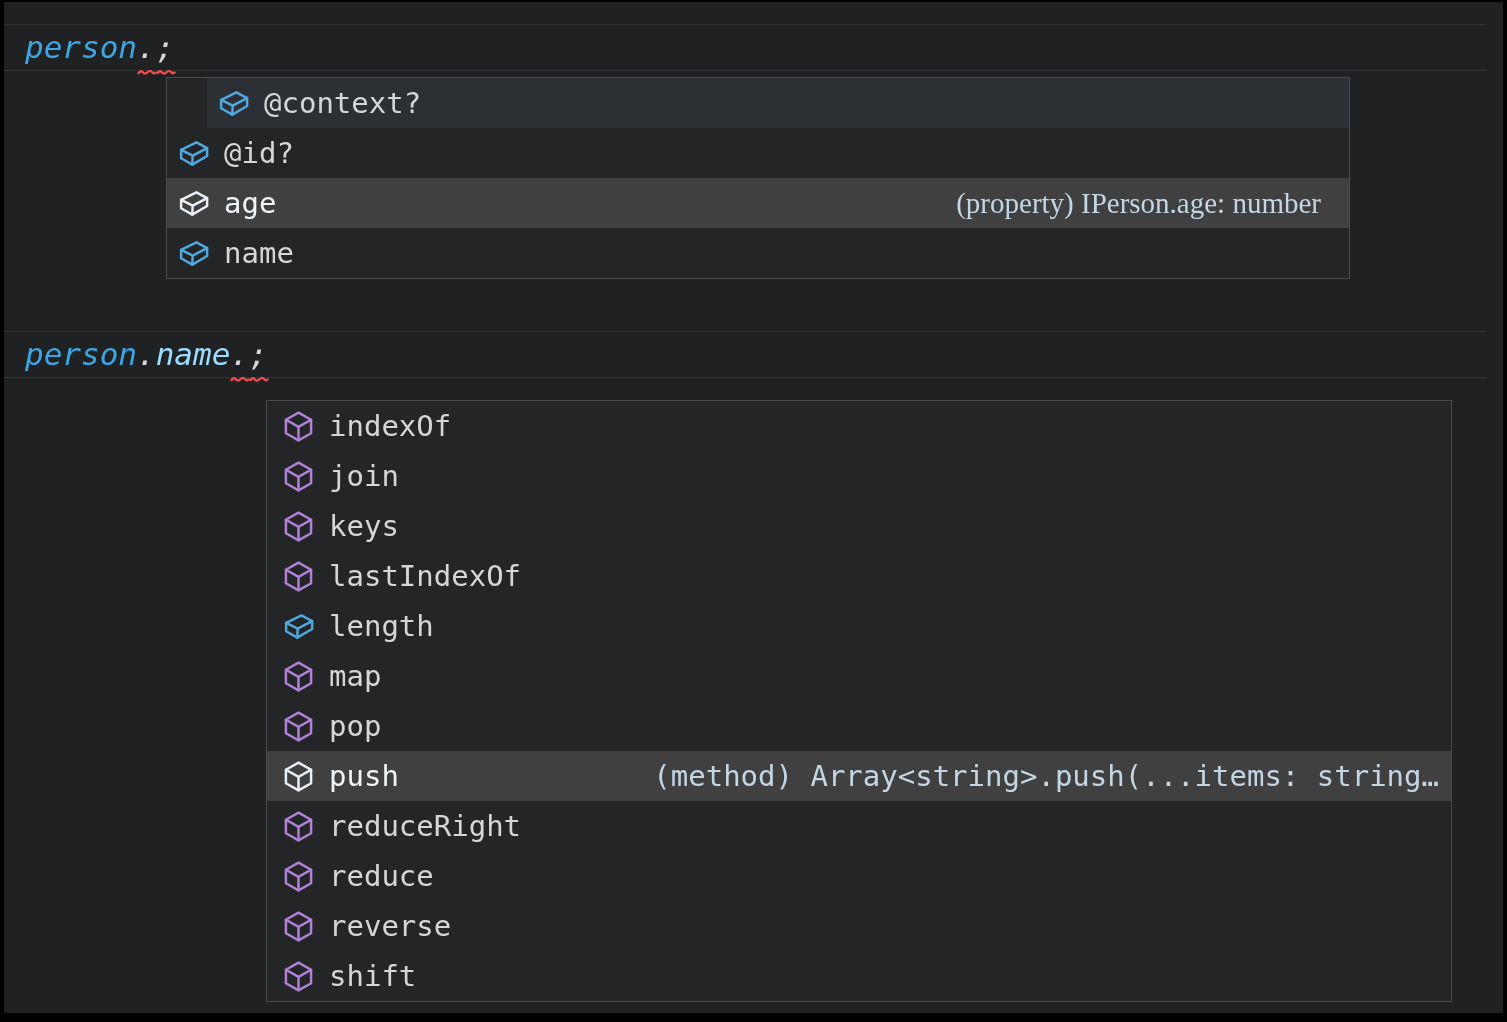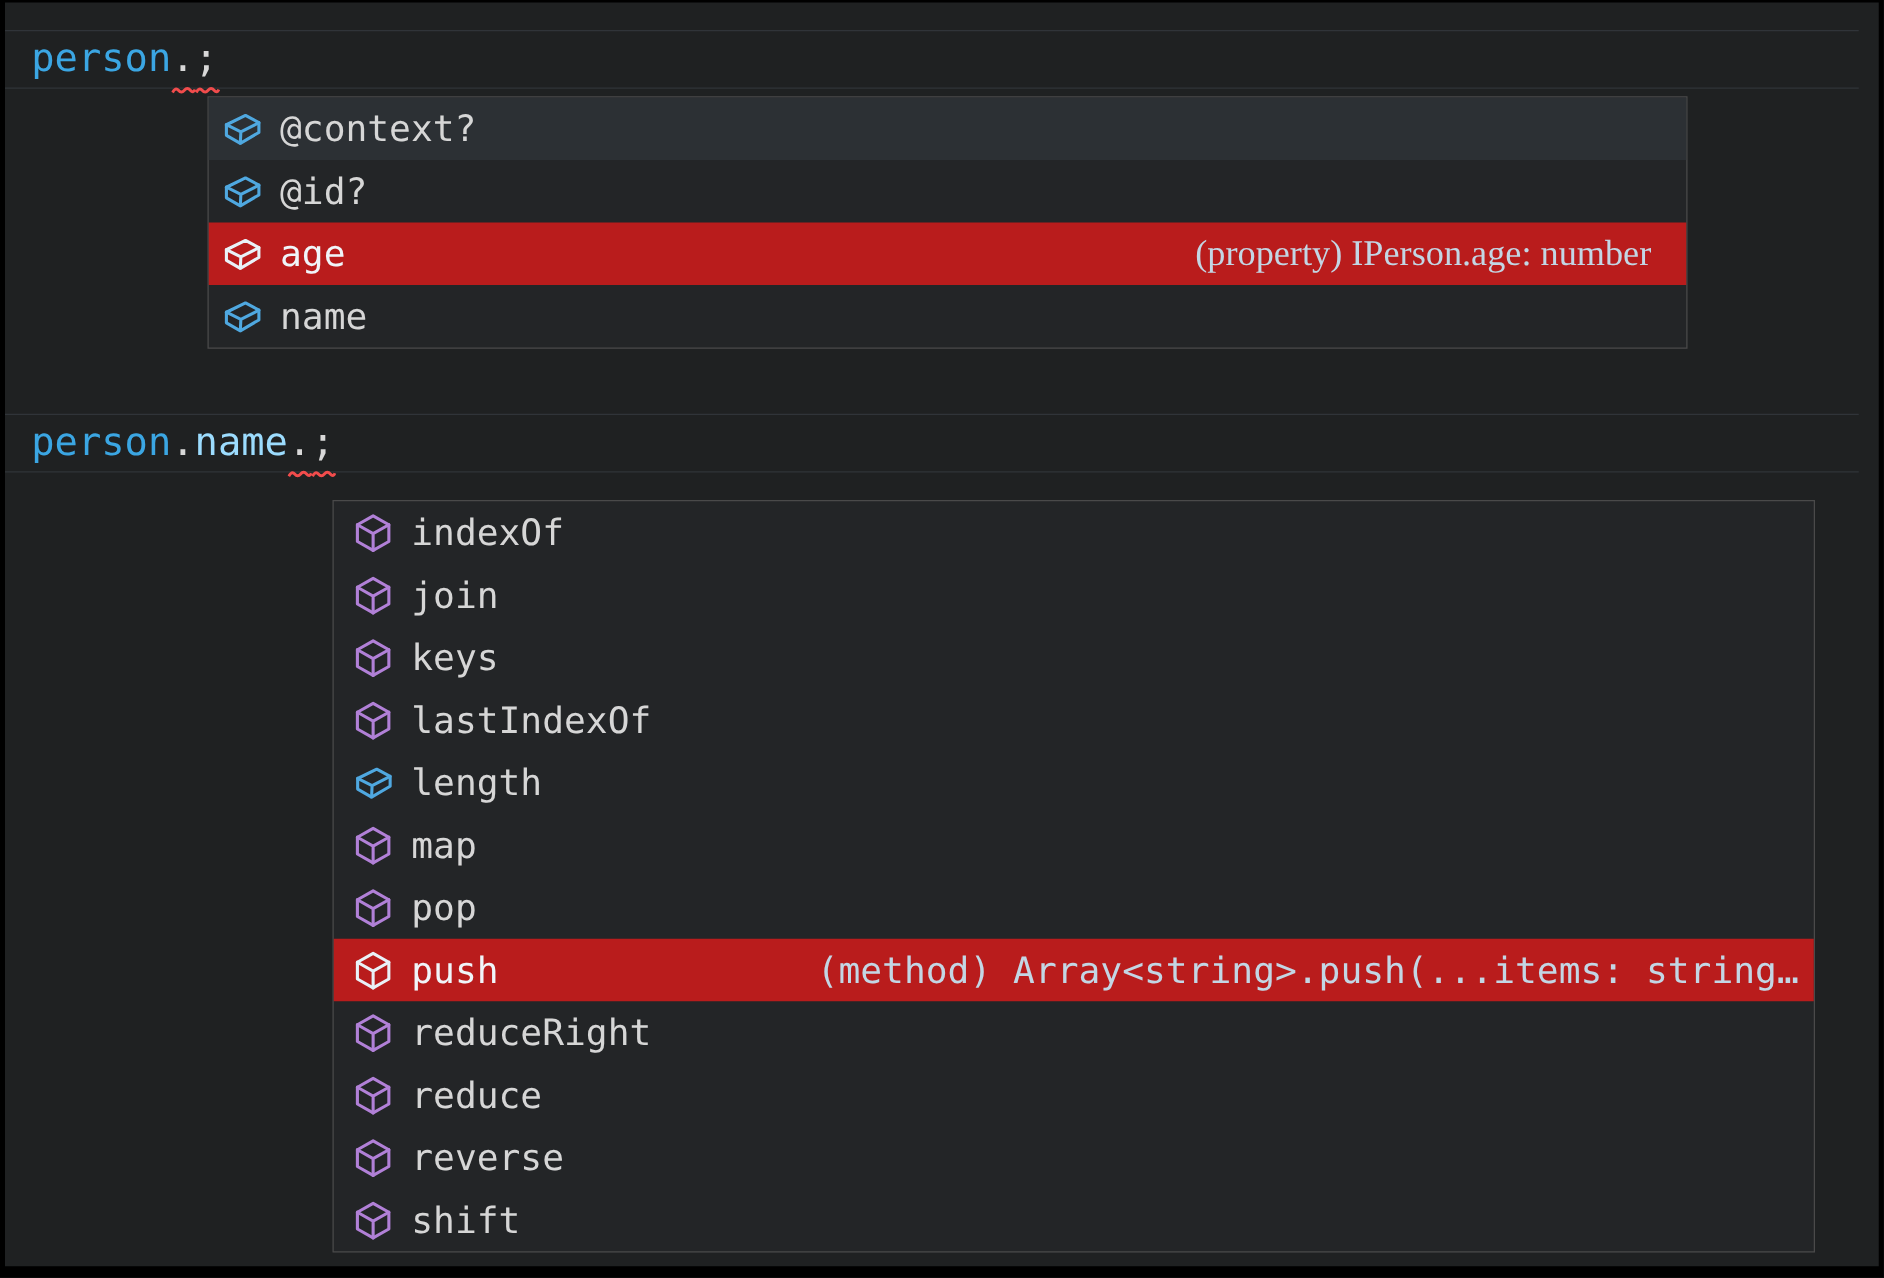--- a/index.html
+++ b/index.html
@@ -5,43 +5,43 @@
   html,body{margin:0;padding:0;background:#000;}
   .screen{
     position:relative;width:1507px;height:1022px;box-sizing:border-box;
     background:#1f2122;border:solid #000;border-width:2px 4px 9px 4px;
     font-family:"DejaVu Sans Mono","Liberation Mono",monospace;overflow:hidden;
   }
   
   .code-line{
     position:absolute;left:0;right:16px;height:45px;display:flex;align-items:flex-start;
     border-top:1px solid #303439;border-bottom:1px solid #303439;
-    padding-left:21px;font-size:31px;line-height:45px;cursor:text;
+    padding-left:21px;font-size:31px;line-height:45px;cursor:text;font-style:italic;
   }
   #line1{top:22px;}
   #line2{top:329px;}
   .tok{position:relative;white-space:pre;}
   .tok-var{color:#3ba6e3;}
   .tok-prop{color:#9cdcfe;}
   .tok-punct{color:#d8d8d8;}
   .squiggle{position:absolute;left:0;bottom:-6px;}
   
   .suggest{
     position:absolute;background:#232527;border:1px solid #4a4a4a;
     box-sizing:border-box;z-index:5;
   }
   #suggest1{left:162px;top:75px;width:1184px;}
   #suggest2{left:262px;top:378px;width:1186px;margin-top:20px;}
   .srow{
     display:flex;align-items:center;height:50px;
     padding:0 12px 0 10px;font-size:29px;color:#d6d6d6;cursor:pointer;
   }
   #suggest2 .srow{padding-left:15px;}
-  .srow.hover{background:#2c3034;}
-  .srow.selected{background:#b91c1c;color:#f0f5f9;}
+  .srow.hover{background:#2c3034;margin-left:40px;}
+  .srow.selected{background:#404040;color:#f0f5f9;}
   .sicon{width:33px;height:33px;margin-right:14px;flex:none;display:block;}
   .slabel{flex:none;white-space:pre;}
   .sdetail{margin-left:auto;color:#c3d6e4;font-size:29px;white-space:pre;overflow:hidden;}
   #suggest1 .sdetail{margin-right:16px;font-family:Liberation Serif, serif;}
 </style>
 </head>
 <body>
 
 <div class="screen">
 

